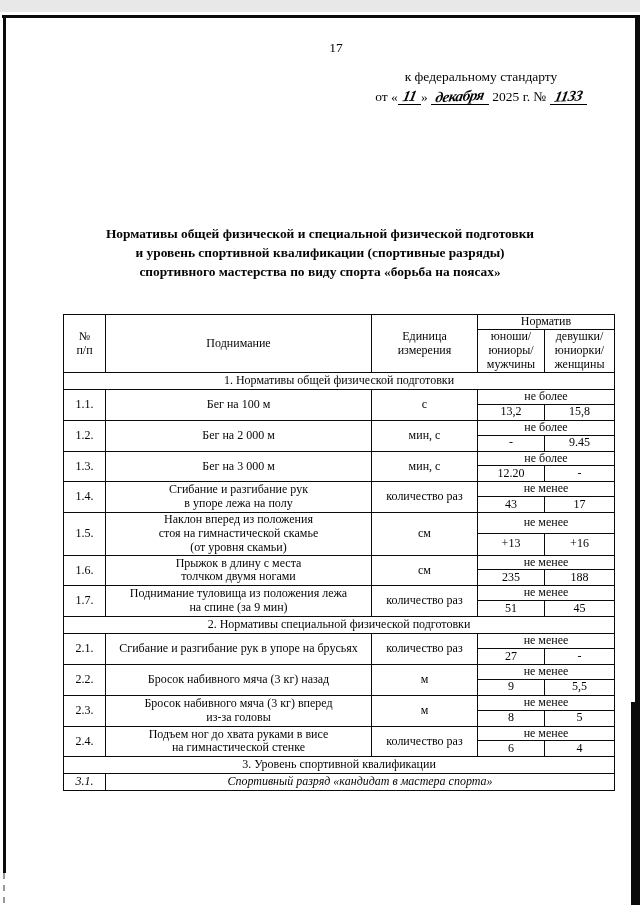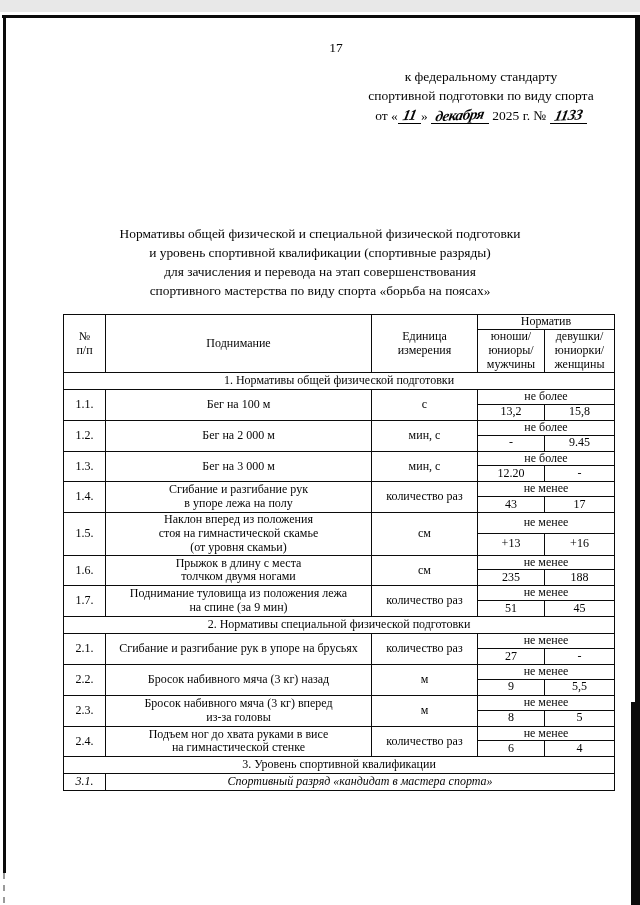--- a/index.html
+++ b/index.html
@@ -27,21 +27,21 @@
   }
   .appendix .date-line { margin-top:1px; white-space:nowrap; }
   .blank { display:inline-block; border-bottom:1.4px solid #000; padding:0 5px; line-height:14px; }
   .hw {
     font-style:italic; font-weight:bold; display:inline-block;
     transform:skewX(-14deg) rotate(-3deg); font-size:15px; letter-spacing:-0.5px;
   }
 
   .doc-title {
     position:absolute; top:212px; left:20px; width:600px;
-    text-align:center; font-weight:normal; font-size:13.4px; line-height:19px;
+    text-align:center; font-weight:bold; font-size:13.4px; line-height:19px;
   }
 
   table.doc-table {
     position:absolute; top:302px; left:63px;
     border-collapse:collapse; table-layout:fixed;
   }
   table.doc-table td {
     border:1.4px solid #0b0b0b;
     text-align:center; vertical-align:middle;
     font-size:12px; line-height:1.15; padding:0 2px;
@@ -62,28 +62,26 @@
   <div class="frame-top"></div>
   <div class="frame-left"></div>
   <div class="frame-left-lower"></div>
   <div class="frame-right"></div>
   <div class="frame-right-wide"></div>
 
   <div class="page-number">17</div>
 
   <div class="appendix">
     <div>к федеральному стандарту</div>
-    <div>спортивной подготовки по виду спорта</div>
     <div class="date-line"><span>от «</span><span class="blank"><span class="hw">11</span></span><span>»</span> <span class="blank"><span class="hw">декабря</span></span> <span>2025 г. №</span> <span class="blank"><span class="hw">1133</span></span></div>
   </div>
 
   <div class="doc-title">
     <div>Нормативы общей физической и специальной физической подготовки</div>
     <div>и уровень спортивной квалификации (спортивные разряды)</div>
-    <div>для зачисления и перевода на этап совершенствования</div>
     <div>спортивного мастерства по виду спорта «борьба на поясах»</div>
   </div>
 
   <table class="doc-table">
     <colgroup>
         <col style="width: 42px;">
         <col style="width: 266px;">
         <col style="width: 106px;">
         <col style="width: 67px;">
         <col style="width: 70px;">

